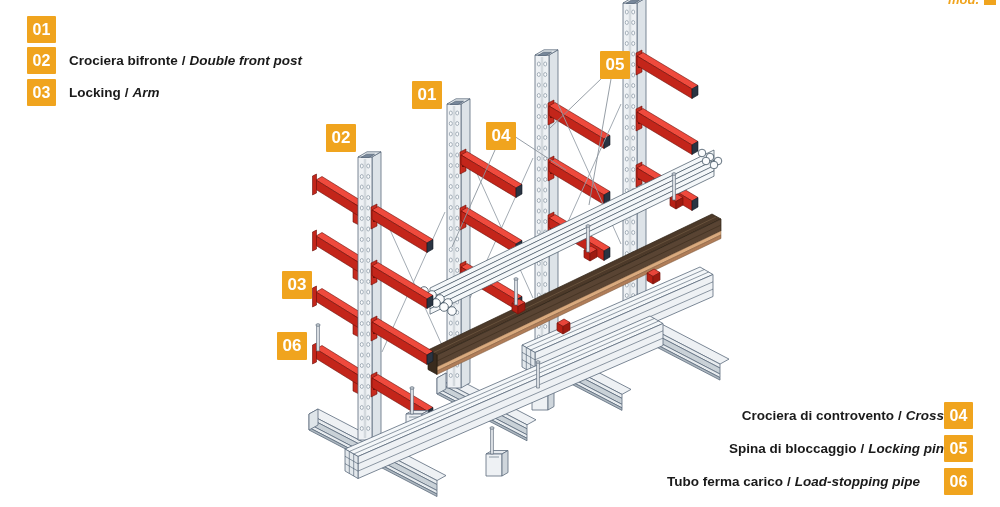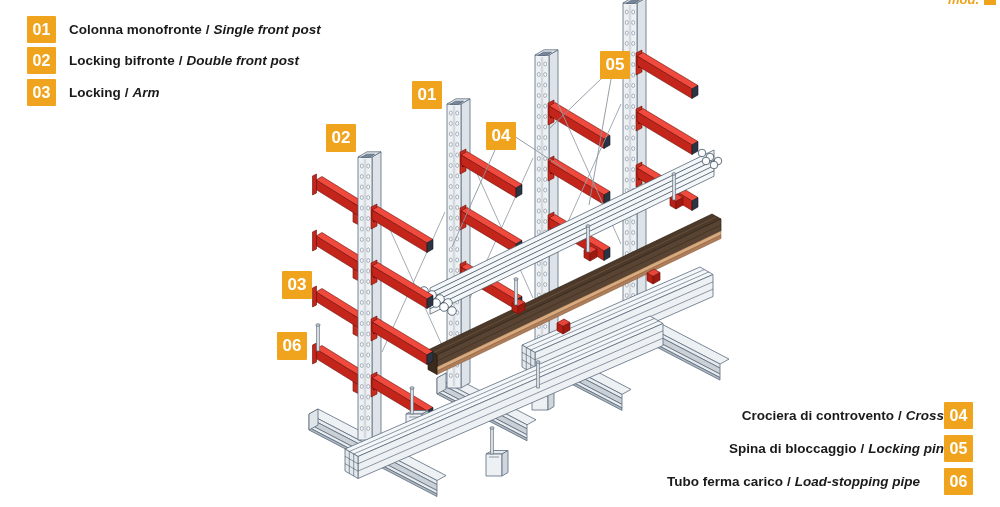--- a/index.html
+++ b/index.html
@@ -545,25 +545,24 @@
         <line x1="514" y1="136" x2="566" y2="170" stroke="#8a939c" stroke-width="0.9"></line>
         <line x1="495" y1="150" x2="452" y2="247" stroke="#8a939c" stroke-width="0.9"></line>
         <line x1="603" y1="77" x2="549" y2="129" stroke="#8a939c" stroke-width="0.9"></line>
         <line x1="611" y1="79" x2="589" y2="205" stroke="#8a939c" stroke-width="0.9"></line>
       </g>
     </svg>
 
   <div class="legend-top">
     <div class="lrow" style="left:27px;top:16px;">
       <span class="lbadge">01</span>
-      <span class="ltext"><span>Colonna monofronte</span><span class="sep">/</span><span class="en">Single front post</span></span>
     </div>
     <div class="lrow" style="left:27px;top:47px;">
       <span class="lbadge">02</span>
-      <span class="ltext"><span>Locking bifronte</span><span class="sep">/</span><span class="en">Double front post</span></span>
+      <span class="ltext"><span>Crociera bifronte</span><span class="sep">/</span><span class="en">Double front post</span></span>
     </div>
     <div class="lrow" style="left:27px;top:79px;">
       <span class="lbadge">03</span>
       <span class="ltext"><span>Locking</span><span class="sep">/</span><span class="en">Arm</span></span>
     </div>
   </div>
 
   <div class="legend-bottom">
     <div class="lrow" style="right:27px;top:402px;">
       <span class="ltext"><span>Crociera di controvento</span><span class="sep">/</span><span class="en">Cross</span></span>

